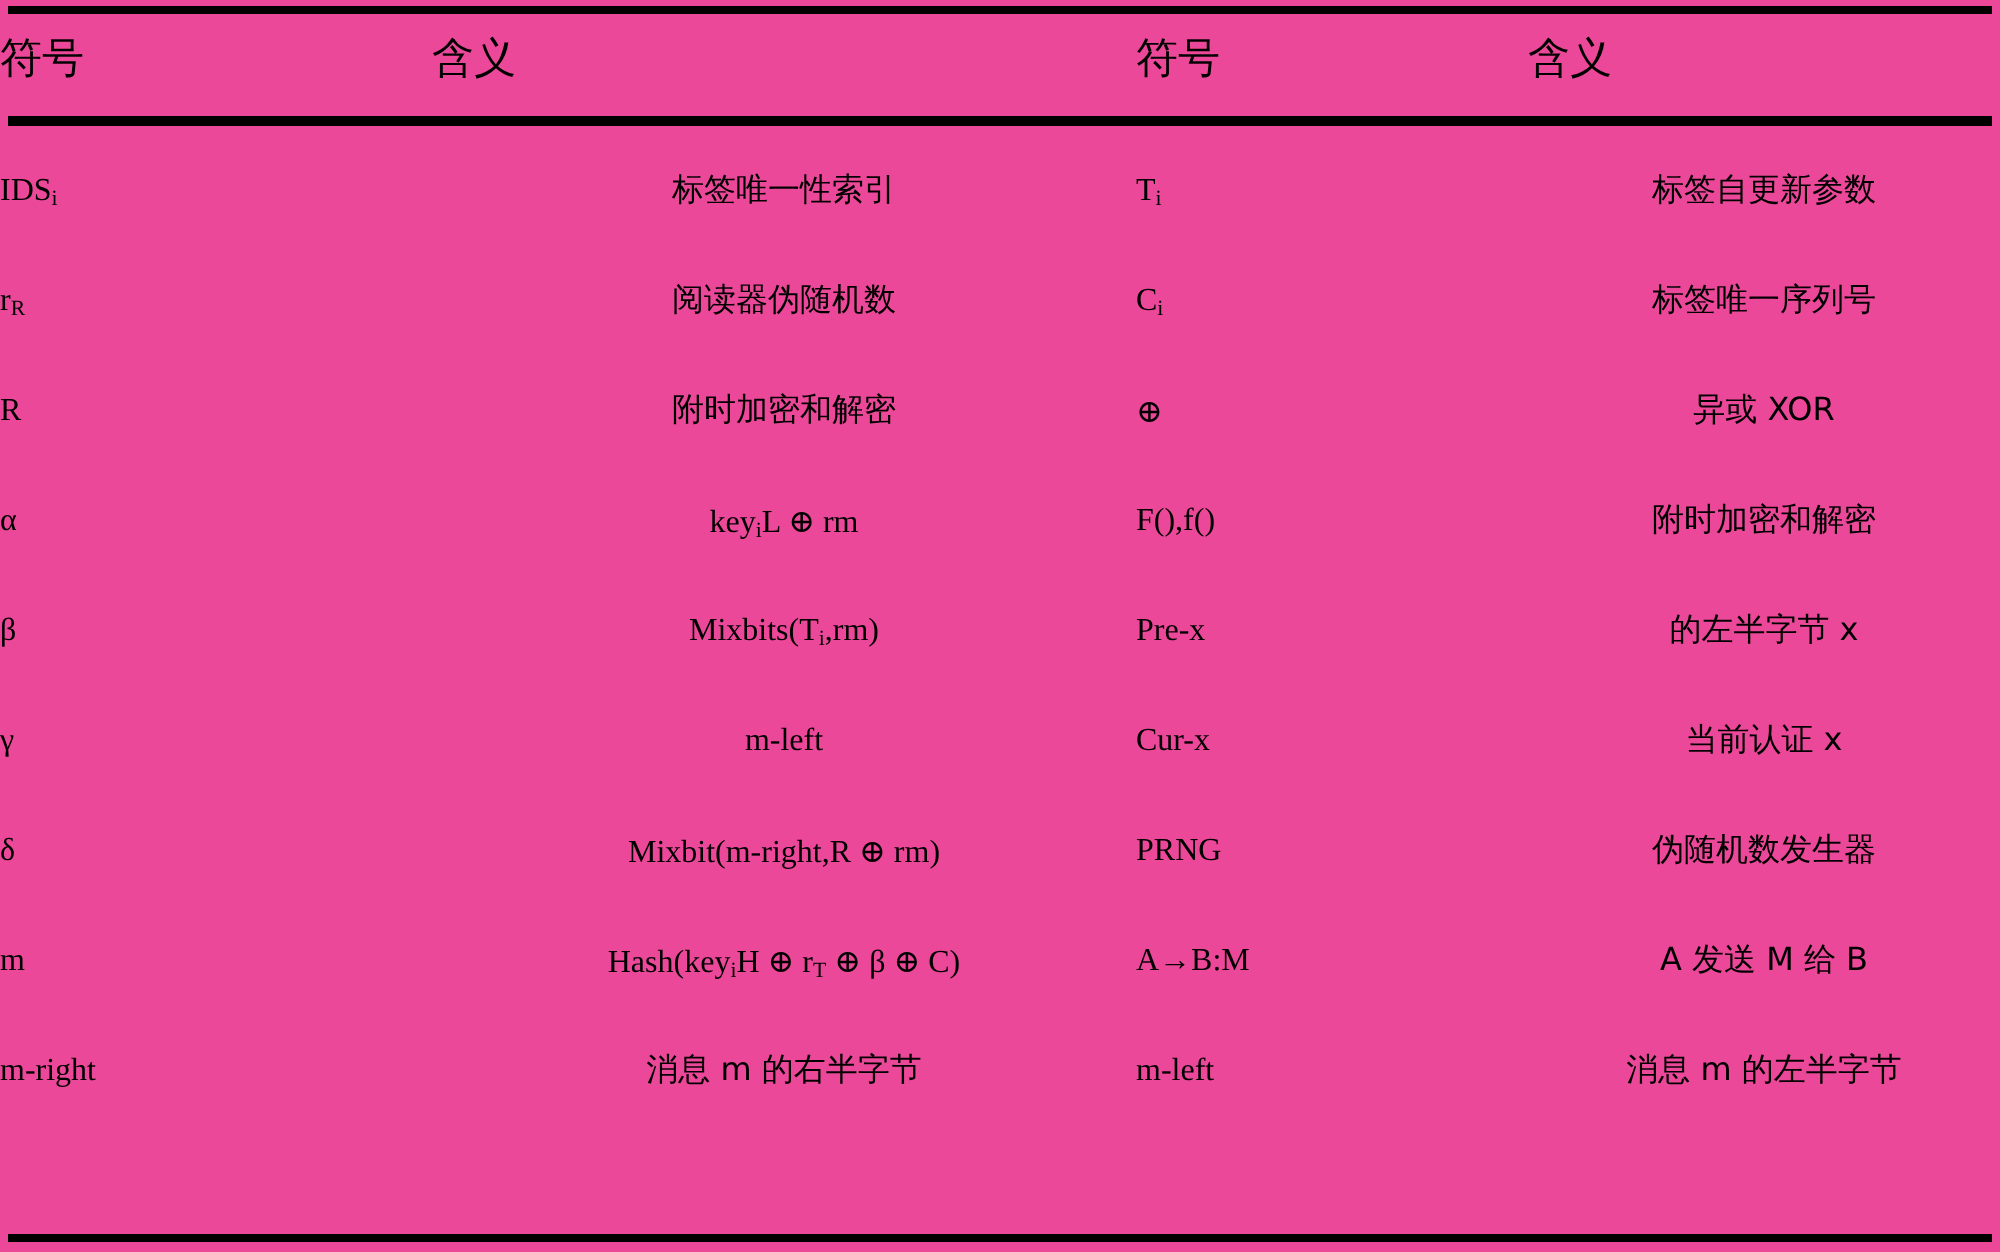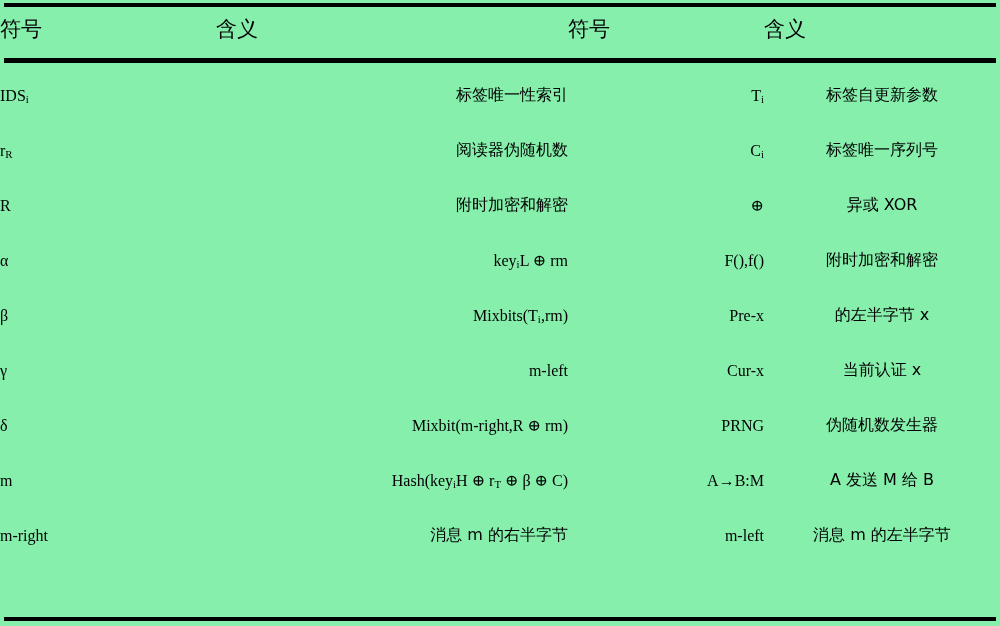--- a/index.html
+++ b/index.html
@@ -13,21 +13,21 @@
     height: 626px;
     font-family: "Liberation Serif", "DejaVu Serif", serif;
     color: #000000;
     overflow: hidden;
   }
 
   .page {
     position: relative;
     width: 1000px;
     height: 626px;
-    background: #86efac;
+    background: #ec4899;
     box-sizing: border-box;
   }
 
   
   .rule {
     position: absolute;
     left: 4px;
     right: 4px;
     background: #000000;
   }
@@ -78,25 +78,25 @@
   
   tr.data-row td {
     height: 55px;
     font-size: 16px;
   }
   td.d-sym1 {
     text-align: left;
     padding-left: 62px;
   }
   td.d-mean1 {
-    text-align: right;
+    text-align: center;
     padding-left: 6px;
   }
   td.d-sym2 {
-    text-align: right;
+    text-align: left;
     padding-left: 78px;
   }
   td.d-mean2 {
     text-align: center;
     padding-left: 36px;
   }
 
   
   .cjk {
     font-family: "DejaVu Sans", "Liberation Sans", sans-serif;

